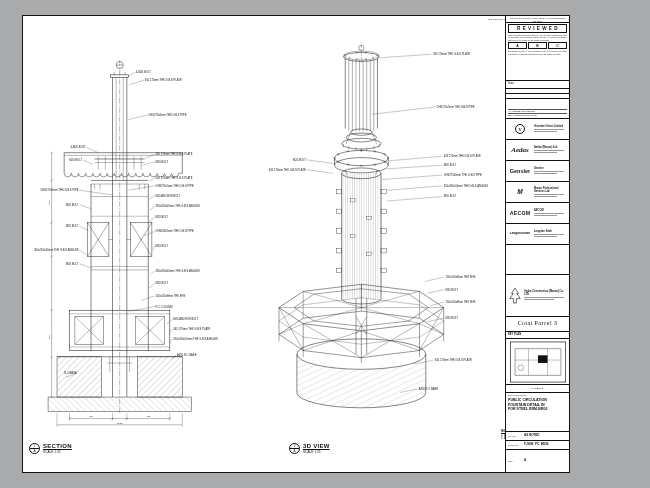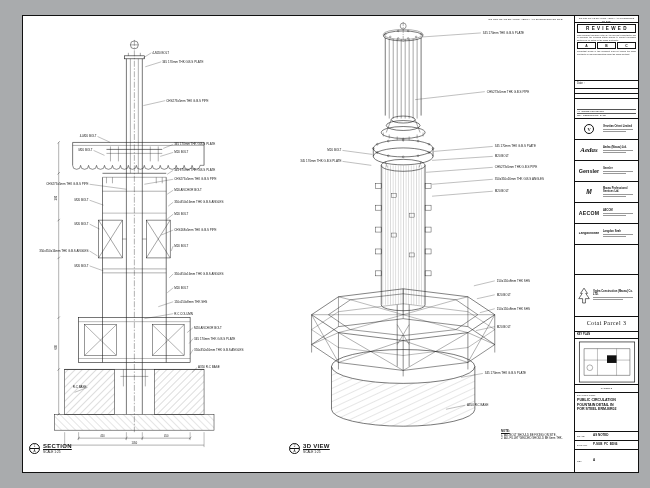--- a/index.html
+++ b/index.html
@@ -1,18 +1,18 @@
 <!DOCTYPE html>
 <html><head>
 <meta charset="utf-8">
 <style>
   *{margin:0;padding:0;box-sizing:border-box}
   html,body{width:650px;height:488px;overflow:hidden;background:#a9abad;font-family:"Liberation Sans",sans-serif;color:#141414}
   .stage{position:relative;width:650px;height:488px;background:#a9abad}
-  .paper{position:absolute;left:22px;top:15px;width:617px;height:458px;background:#ffffff;border:1.2px solid #111}
+  .paper{position:absolute;left:22px;top:15px;width:548px;height:458px;background:#ffffff;border:1.2px solid #111}
   svg.linework{position:absolute;left:0;top:0;width:100%;height:100%}
   svg text{font-family:"Liberation Sans",sans-serif;fill:#141414;stroke:none}
   .ann{font-size:3px}
   .dimtxt{font-size:2.6px}
 
   
   .view-tag{position:absolute;display:flex;gap:3px;align-items:flex-start}
   .bubble{width:11px;height:11px;border:0.8px solid #111;border-radius:50%;font-size:3px;text-align:center;flex:none}
   .bubble span{display:block;height:5px;line-height:5px}
   .bubble .bt{border-bottom:0.6px solid #111}

